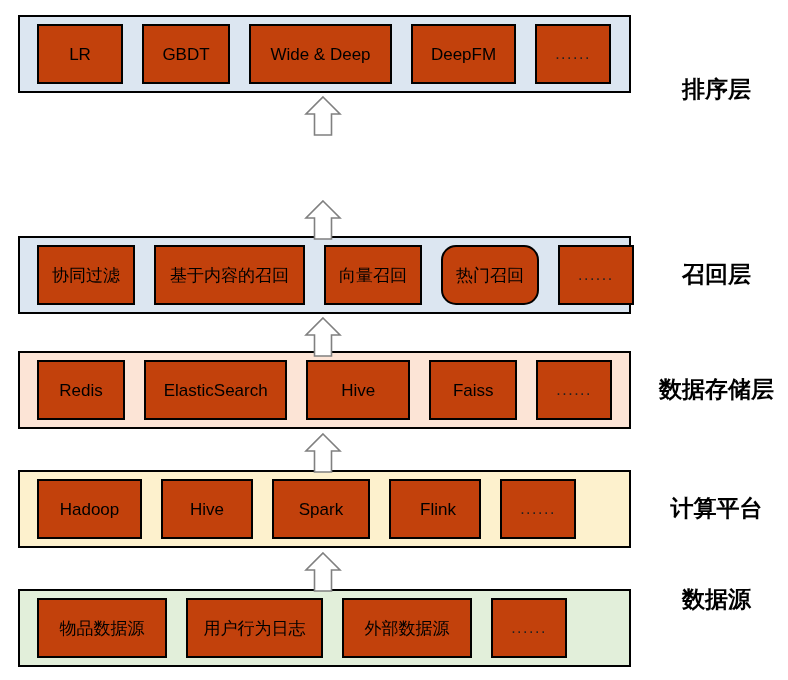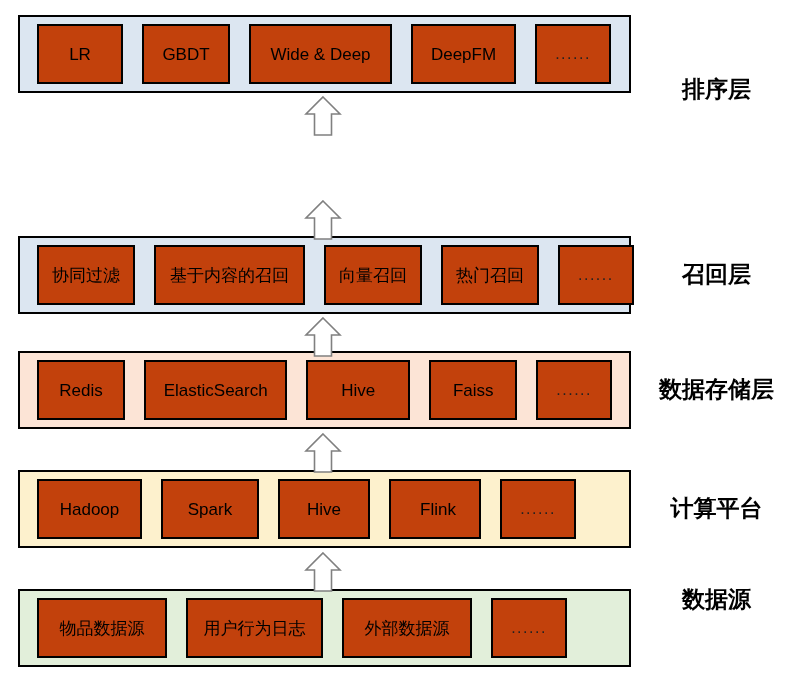--- a/index.html
+++ b/index.html
@@ -104,40 +104,40 @@
         <div class="node" style="width: 105px;">DeepFM</div>
         <div class="node dots" style="width: 76px;">......</div>
       </div>
     </div>
     <div class="layer-name" style="top: 38px; margin-top: 36px;">排序层</div>
     <div class="layer" style="top: 236px; height: 78px; background: rgb(220, 230, 241);">
       <div class="layer-inner">
         <div class="node" style="width: 98px;">协同过滤</div>
         <div class="node" style="width: 155px;">基于内容的召回</div>
         <div class="node" style="width: 98px;">向量召回</div>
-        <div class="node" style="width: 98px;">热门召回</div>
+        <div class="node" style="width: 98px; border-radius: 15px;">热门召回</div>
         <div class="node dots" style="width: 76px;">......</div>
       </div>
     </div>
     <div class="layer-name" style="top: 259px;">召回层</div>
     <div class="layer" style="top: 351px; height: 78px; background: rgb(252, 228, 214);">
       <div class="layer-inner">
         <div class="node" style="width: 89px;">Redis</div>
         <div class="node" style="width: 145px;">ElasticSearch</div>
         <div class="node" style="width: 105px;">Hive</div>
         <div class="node" style="width: 89px;">Faiss</div>
         <div class="node dots" style="width: 76px;">......</div>
       </div>
     </div>
     <div class="layer-name" style="top: 374px;">数据存储层</div>
     <div class="layer" style="top: 470px; height: 78px; background: rgb(253, 241, 205);">
       <div class="layer-inner">
         <div class="node" style="width: 105px;">Hadoop</div>
+        <div class="node" style="width: 92px;">Hive</div>
         <div class="node" style="width: 98px;">Spark</div>
-        <div class="node" style="width: 92px;">Hive</div>
         <div class="node" style="width: 92px; padding-left: 20px;">Flink</div>
         <div class="node dots" style="width: 76px;">......</div>
       </div>
     </div>
     <div class="layer-name" style="top: 493px;">计算平台</div>
     <div class="layer" style="top: 589px; height: 78px; background: rgb(226, 239, 218);">
       <div class="layer-inner">
         <div class="node" style="width: 130px;">物品数据源</div>
         <div class="node" style="width: 137px;">用户行为日志</div>
         <div class="node" style="width: 130px;">外部数据源</div>

